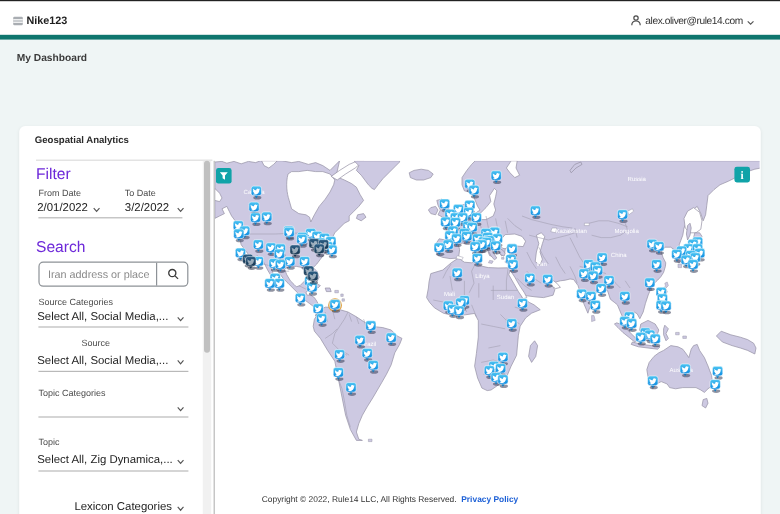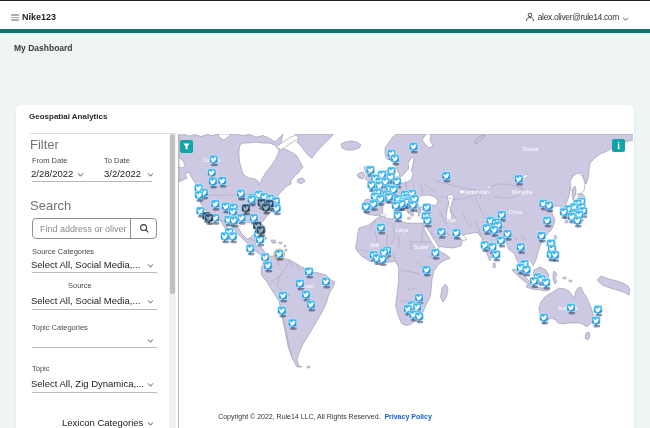--- a/index.html
+++ b/index.html
@@ -5,21 +5,21 @@
 * { margin:0; padding:0; box-sizing:border-box; }
 html,body { width:650px; height:428px; font-family:"Liberation Sans",sans-serif; background:#eff5f5; overflow:hidden; }
 .topbar { position:absolute; left:0; top:0; width:650px; height:33px; background:#fff; border-top:1.5px solid #222; border-bottom:4px solid #0f766e; }
 .brand { position:absolute; left:22px; top:11px; font-size:9px; font-weight:bold; color:#1d1d1d; }
 .acct { position:absolute; right:20px; top:9.5px; font-size:8.5px; letter-spacing:-0.35px; color:#333; }
 .acct svg { vertical-align:-3px; }
 .crumb { position:absolute; left:14px; top:43px; font-size:8.5px; font-weight:bold; color:#3a3a3a; }
 .card { position:absolute; left:16px; top:59px; width:618px; height:346px; background:#fff; border-radius:5px; box-shadow:0 1px 3px rgba(0,0,0,.08);margin-top:46px; }
 .cardtitle { position:absolute; left:13px; top:6.5px; font-size:8px; font-weight:600; color:#2b2b2b; }
 .panel { position:absolute; left:14px; top:29px; width:140px; height:310px; overflow:hidden; }
-.h1 { font-size:13px; color:#737373; font-weight:500; }
+.h1 { font-size:13px; color:#6d28d9; font-weight:500; }
 .lab { font-size:7.5px; color:#4a4a4a; }
 .val { font-size:9.5px; color:#222; font-weight:500; }
 .hr { border-bottom:1px solid #b9b9b9; }
 .chev { stroke:#555; stroke-width:1.2; fill:none; }
 .sbtrack { position:absolute; left:152.5px; top:29px; width:7px; height:310px; background:#f1f1f1; }
 .sbthumb { position:absolute; left:1px; top:0px; width:5px; height:160px; background:#c0c0c0; border-radius:2.5px; }
 .map { position:absolute; left:162px; top:29px; width:455px; height:310px; background:#fff; border-left:1px solid #b9b9b9; overflow:hidden; }
 .footer { position:absolute; left:0; top:413px; width:650px; text-align:center; font-size:7px; color:#333; }
 .footer a { color:#1b5fd6; text-decoration:none; font-weight:bold; }
 </style>
@@ -43,32 +43,32 @@
   </div>
 </div>
 <div class="crumb">My Dashboard</div>
 <div class="card">
   <div class="cardtitle">Geospatial Analytics</div>
   <div style="position:absolute;left:14px;top:28px;width:147px;border-top:1px solid #dcdcdc;"></div>
   <div class="panel">
     <div class="h1" style="position:absolute;left:0;top:3px;">Filter</div>
     <div class="lab" style="position:absolute;left:2px;top:22px;">From Date</div>
     <div class="lab" style="position:absolute;left:74px;top:22px;">To Date</div>
-    <div class="val" style="position:absolute;left:1px;top:34px;">2/28/2022</div>
+    <div class="val" style="position:absolute;left:1px;top:34px;">2/01/2022</div>
     <svg style="position:absolute;left:46px;top:37px;" width="9" height="8" viewBox="0 0 10 10">
         <path d="M2,3 L5,6.5 8,3" class="chev"></path>
       </svg>
     <div class="val" style="position:absolute;left:74px;top:34px;">3/2/2022</div>
     <svg style="position:absolute;left:116px;top:37px;" width="9" height="8" viewBox="0 0 10 10">
         <path d="M2,3 L5,6.5 8,3" class="chev"></path>
       </svg>
     <div class="hr" style="position:absolute;left:2px;top:47px;width:120px;"></div>
     <div class="h1" style="position:absolute;left:0;top:64px;">Search</div>
     <div style="position:absolute;left:2px;top:84px;width:125px;height:21px;border:1px solid #8d9297;border-radius:4px;">
-      <span style="position:absolute;left:7px;top:5px;font-size:9px;color:#8a8a8a;">Find address or oliver</span>
+      <span style="position:absolute;left:7px;top:5px;font-size:9px;color:#8a8a8a;">Iran address or place</span>
       <div style="position:absolute;right:25px;top:0;width:1px;height:19px;background:#8d9297;"></div>
       <svg style="position:absolute;right:6px;top:4px;" width="11" height="11" viewBox="0 0 24 24">
           <circle cx="10" cy="10" r="6.5" fill="none" stroke="#3c3c3c" stroke-width="2.4"></circle>
           <path d="M15,15 L20.5,20.5" stroke="#3c3c3c" stroke-width="2.4"></path>
         </svg>
     </div>
 
     <div class="lab" style="position:absolute;left:2px;top:113px;">Source Categories</div>
     <div class="val" style="position:absolute;left:1px;top:125px;">Select All, Social Media,...</div>
     <svg style="position:absolute;left:116px;top:128px;" width="9" height="8" viewBox="0 0 10 10">

